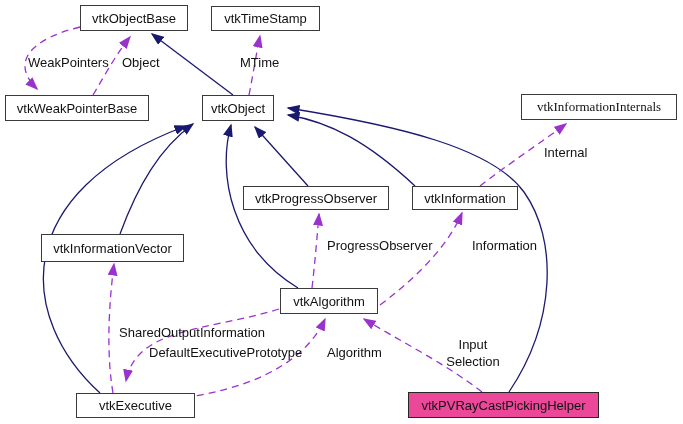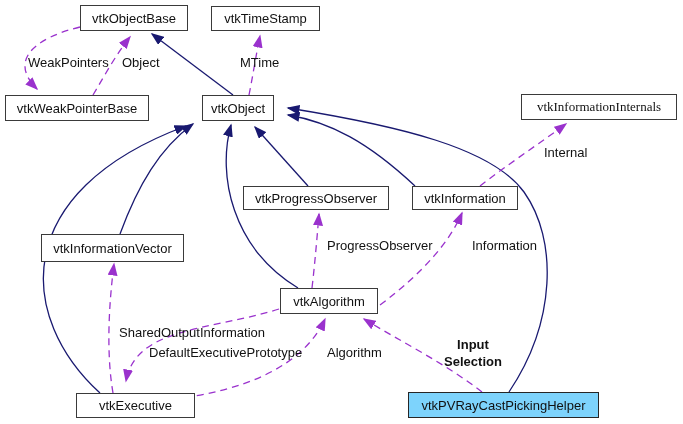--- a/index.html
+++ b/index.html
@@ -6,21 +6,21 @@
   .stage{
     position:relative;width:683px;height:424px;background:#ffffff;
     font-family:"Liberation Sans", sans-serif;overflow:hidden;
   }
   .edges{position:absolute;left:0;top:0;width:683px;height:424px;}
   .node{
     position:absolute;box-sizing:border-box;display:flex;align-items:center;justify-content:center;
     background:#ffffff;border:1.3px solid #3a3a3a;color:#111111;
     font-size:13px;white-space:nowrap;cursor:pointer;z-index:2;
   }
-  .node.hl{background:#7dd3fc;border:1.6px solid #262626;cursor:default;}
+  .node.hl{background:#ec4899;border:1.6px solid #262626;cursor:default;}
   .elabel{
     position:absolute;font-size:13px;color:#111111;white-space:nowrap;z-index:1;line-height:16px;
   }
   .elabel.center{text-align:center;}
 </style>
 </head>
 <body>
 
 <div class="stage">
 
@@ -93,18 +93,18 @@
   <span class="elabel" style="left:454px;top:238px;margin-left:18px;">Information</span>
 
   <div class="elabel" style="left:119px;top:283px;margin-top:42px;">
     <div>SharedOutputInformation</div>
   </div>
 
   <span class="elabel" style="left:149px;top:345px;">DefaultExecutivePrototype</span>
 
   <span class="elabel" style="left:327px;top:345px;">Algorithm</span>
 
-  <div class="elabel center" style="left:440px;top:336px;width:66px;line-height:17px;font-weight:bold;">
+  <div class="elabel center" style="left:440px;top:336px;width:66px;line-height:17px;">
     <div>Input</div>
     <div>Selection</div>
   </div>
 
 </div>
 
 </body></html>

